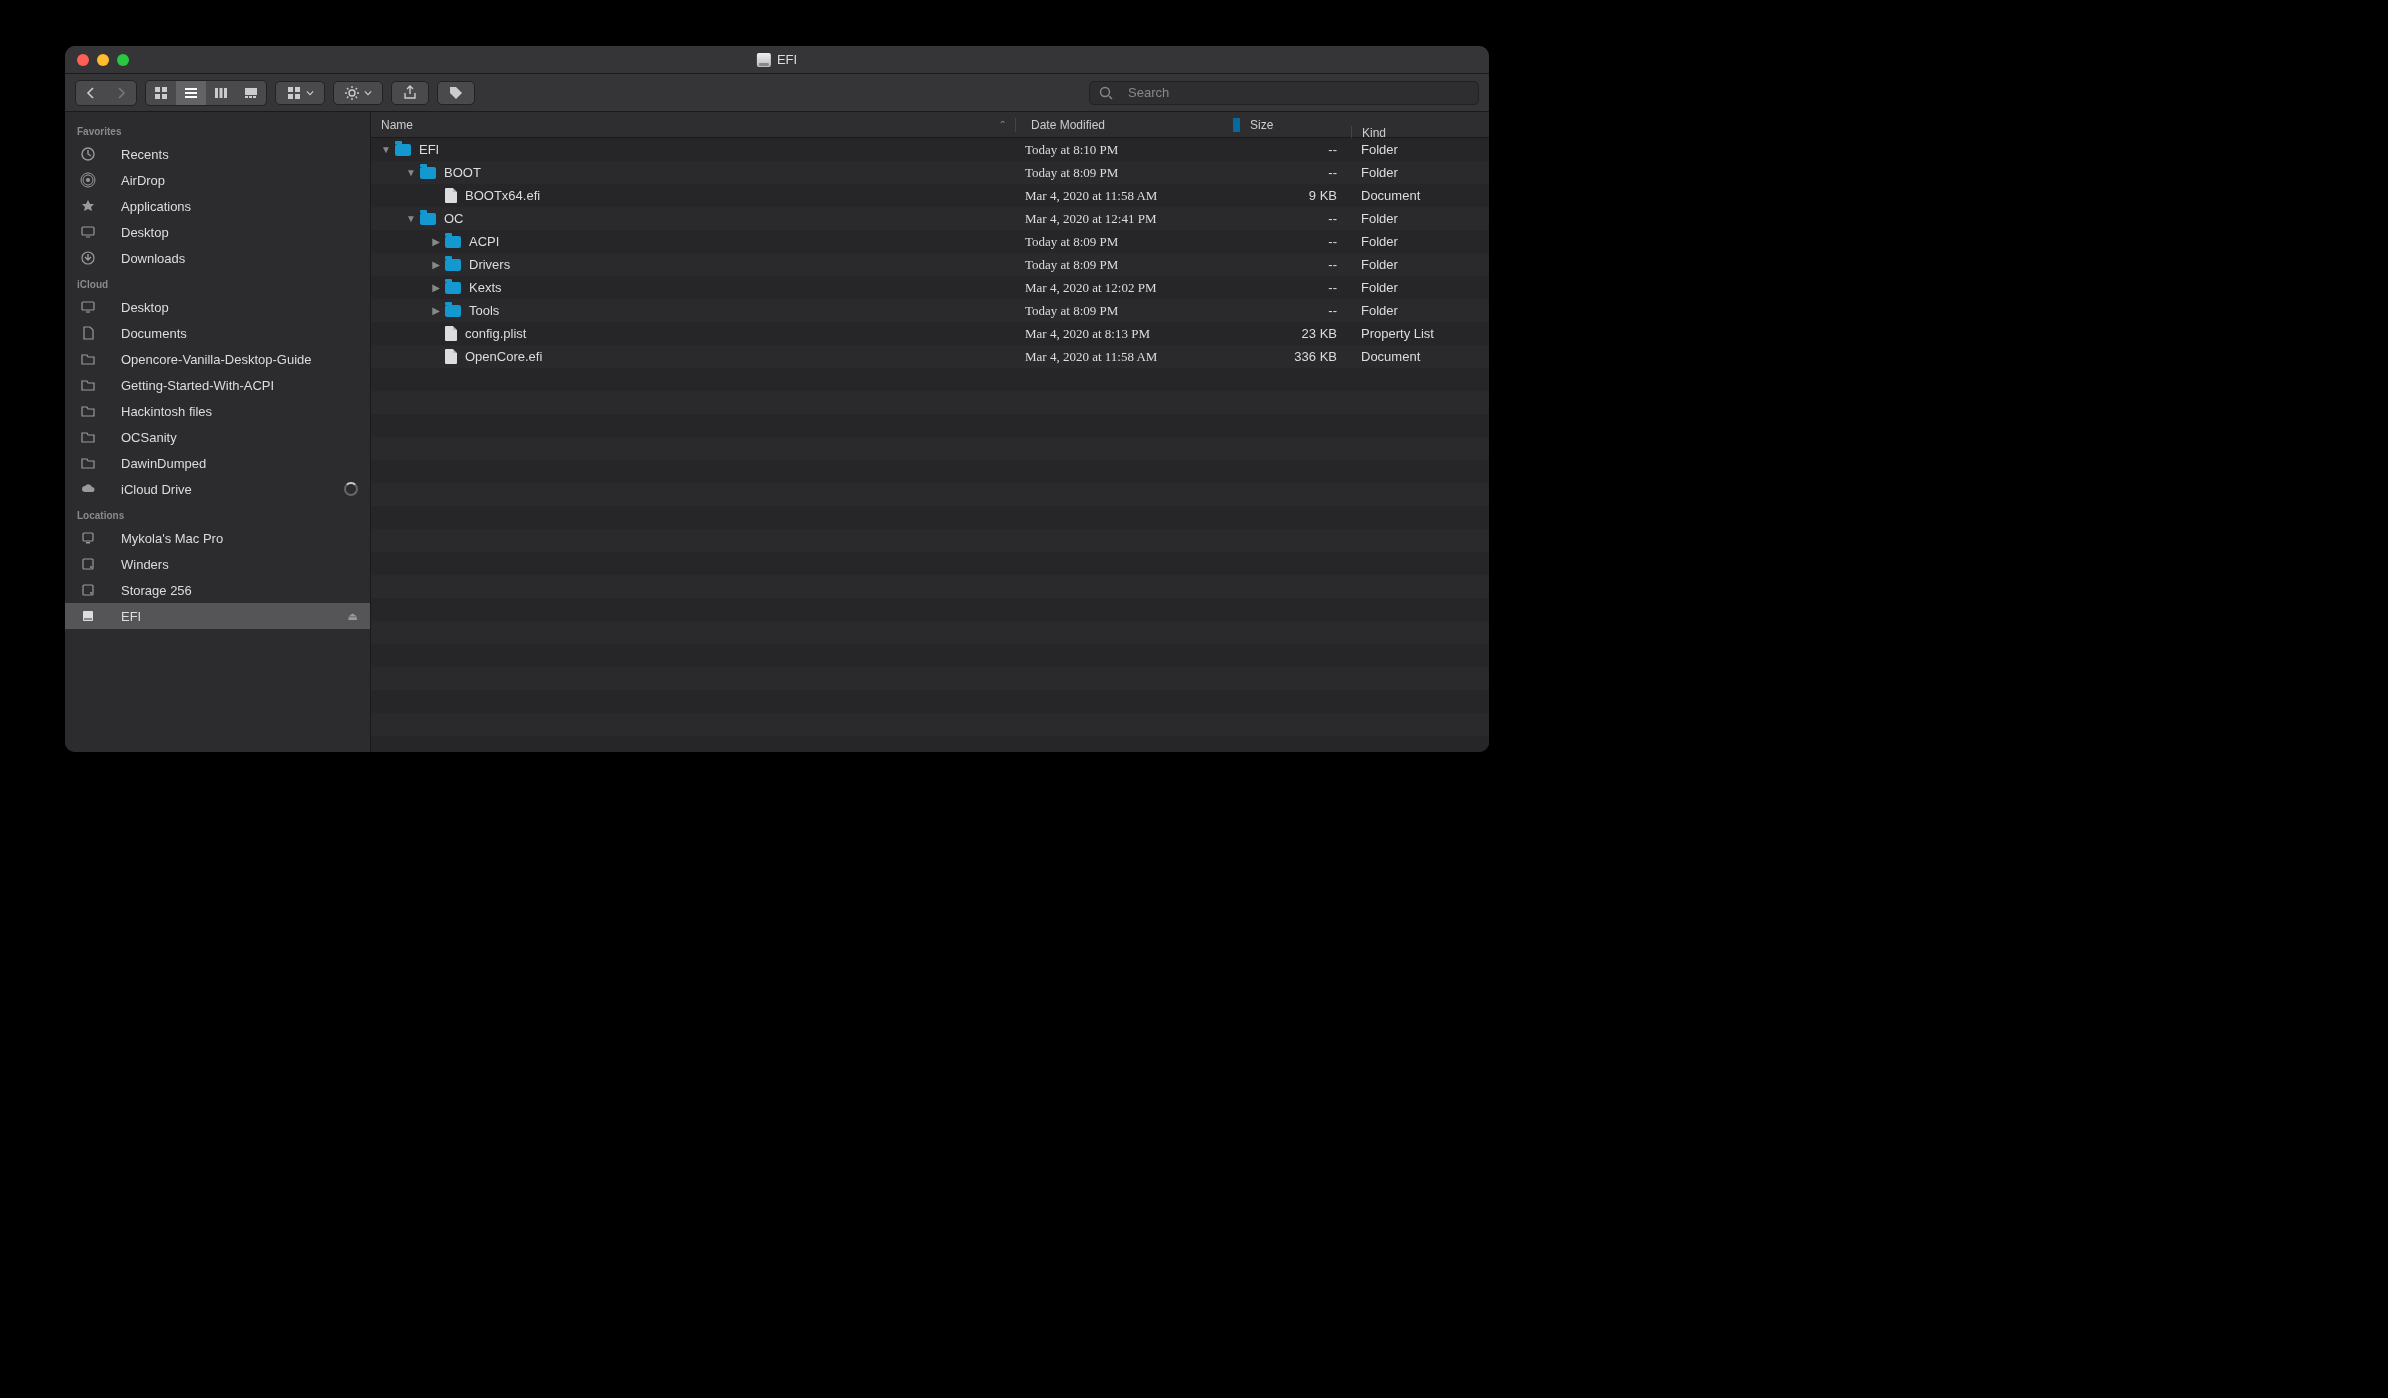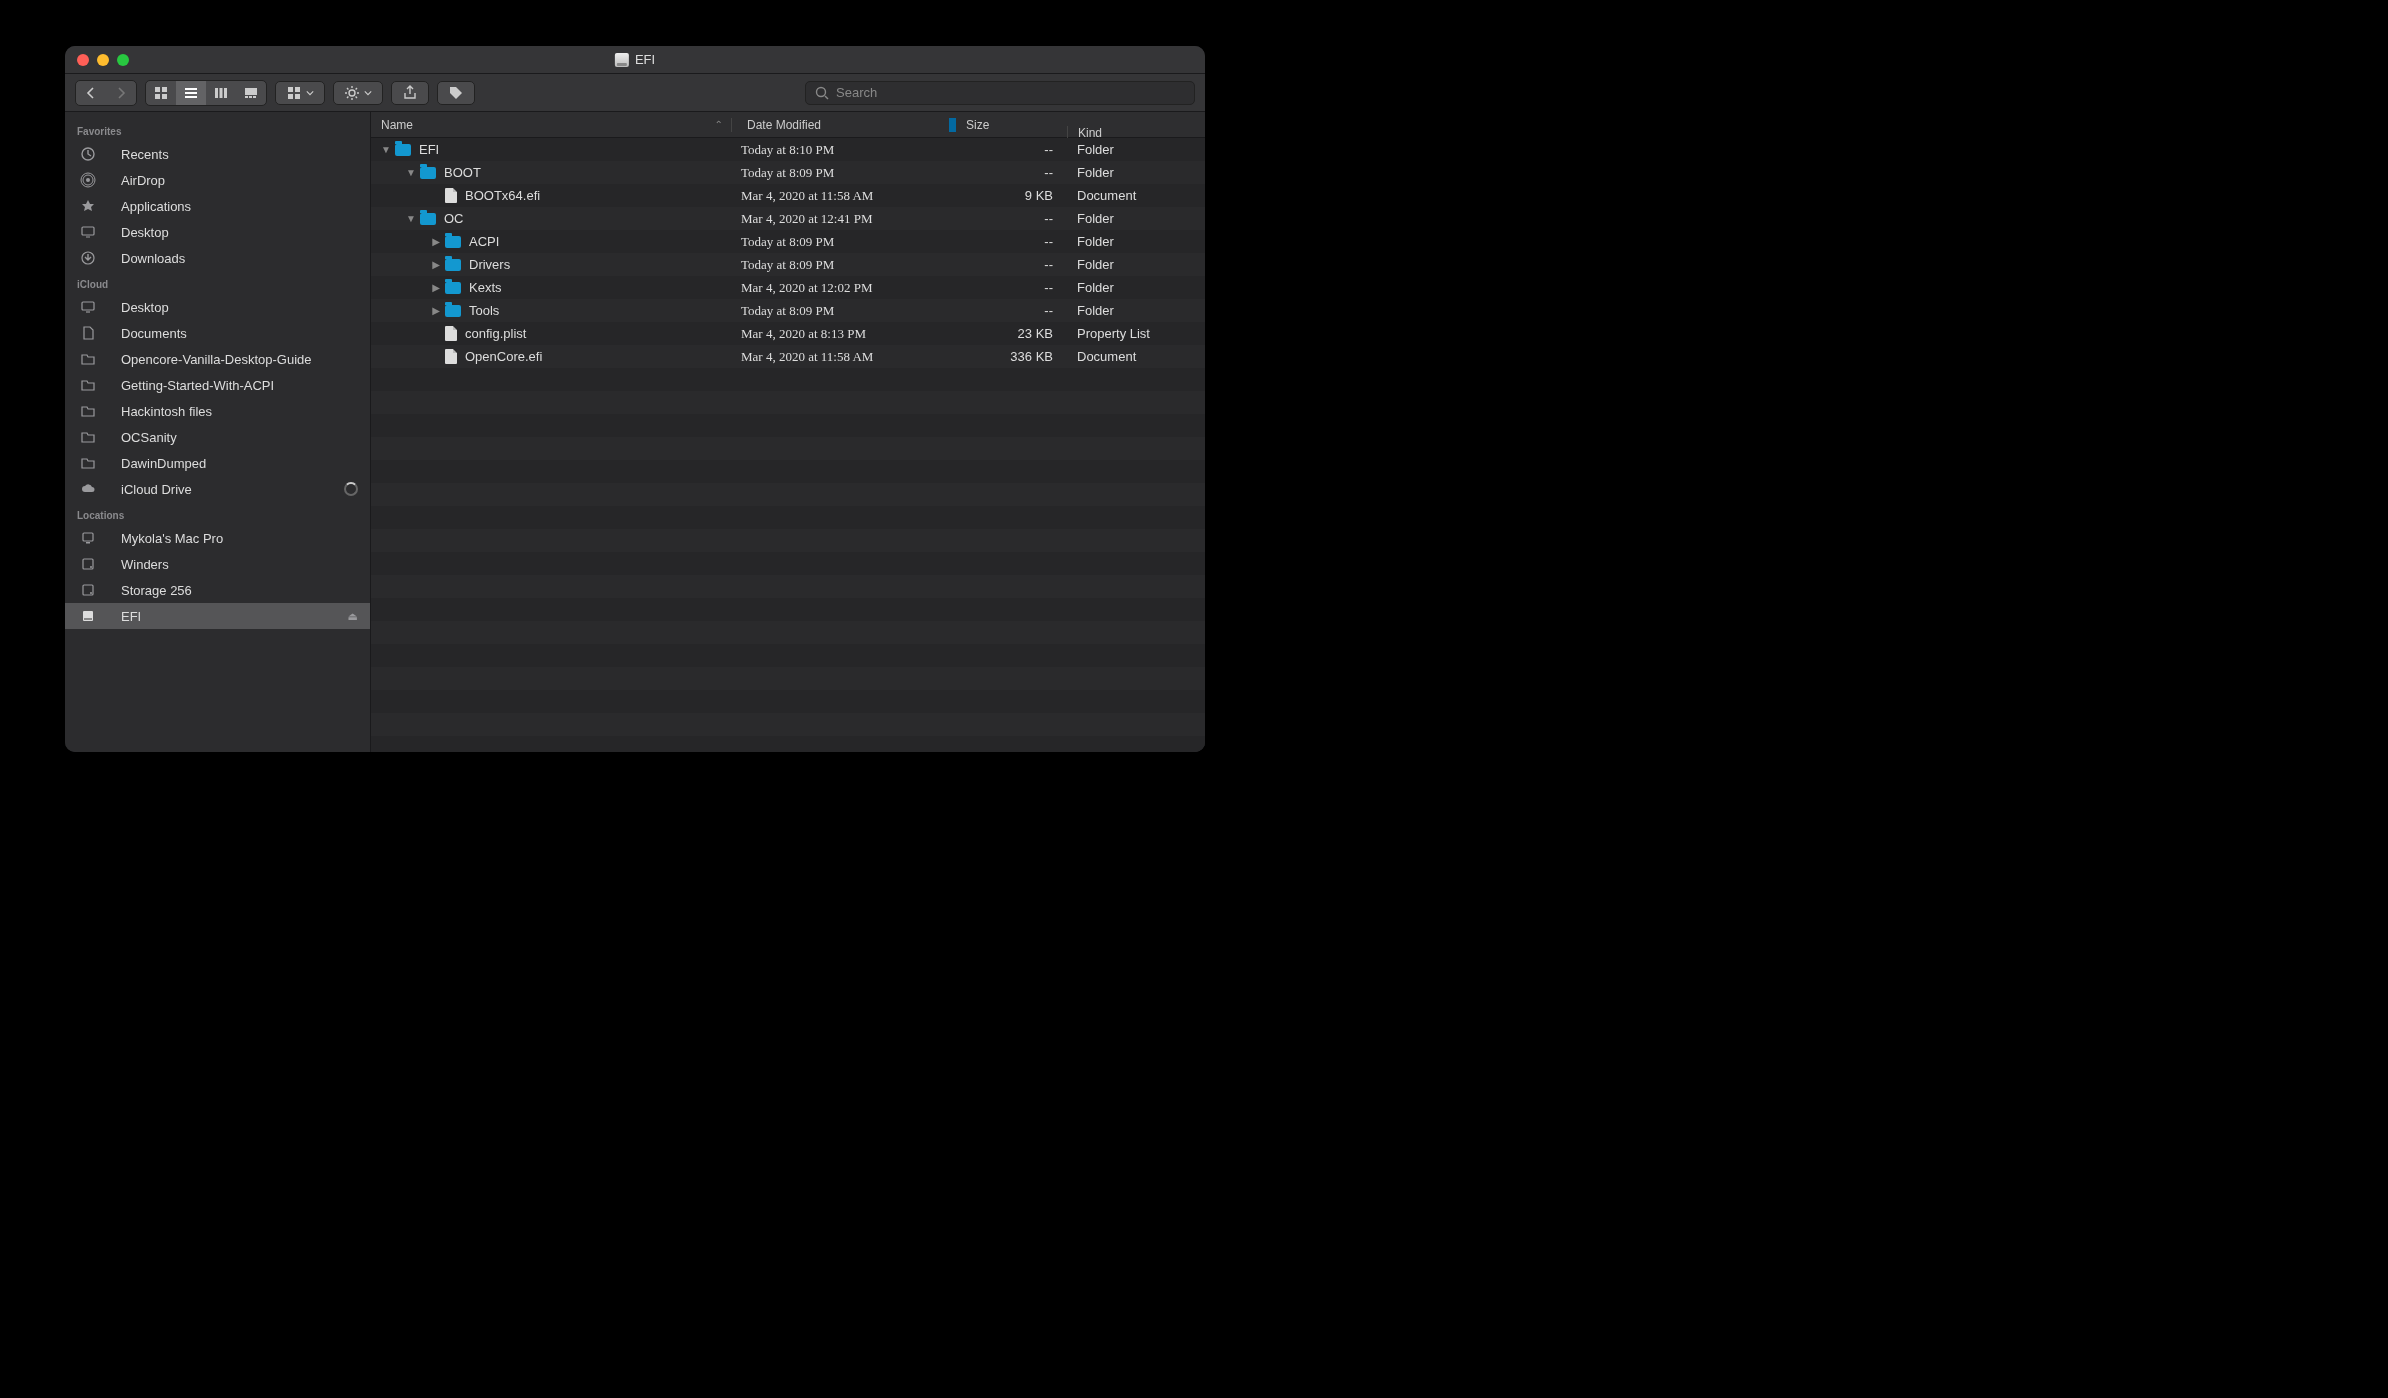--- a/index.html
+++ b/index.html
@@ -1,18 +1,18 @@
 <!DOCTYPE html>
 <html><head>
 <meta charset="utf-8">
 <style>
 * { margin: 0; padding: 0; box-sizing: border-box; font-family: -apple-system, "Helvetica Neue", Arial, sans-serif; }
 body { background: #000; width: 2388px; height: 1398px; position: relative; }
 .window {
-  position: absolute; left: 65px; top: 46px; width: 1140px; height: 706px;
+  position: absolute; left: 65px; top: 46px; width: 1424px; height: 706px;
   background: #2a2a2c; border-radius: 10px; overflow: hidden;
   box-shadow: 0 20px 60px rgba(0,0,0,0.6);
   display: flex; flex-direction: column;
 }
 .titlebar {
   height: 28px; background: #353537; display: flex; align-items: center;
   position: relative; border-bottom: 1px solid #1a1a1c;
 }
 .traffic { display: flex; gap: 8px; margin-left: 12px; }
 .tl { width: 12px; height: 12px; border-radius: 50%; }
@@ -26,21 +26,21 @@
 .toolbar {
   height: 38px; background: #353537; display: flex; align-items: center;
   padding: 0 10px; gap: 8px; border-bottom: 1px solid #1a1a1c;
 }
 .seg { display: flex; background: #4a4a4c; border-radius: 5px; overflow: hidden; border:1px solid #222;}
 .segbtn { width: 30px; height: 24px; display: flex; align-items: center; justify-content: center; color: #ccc; }
 .segbtn.active { background: #636365; }
 .btn { background: #4a4a4c; border:1px solid #222; border-radius: 5px; height: 24px; display: flex; align-items: center; justify-content: center; color: #ccc; padding: 0 10px; gap:4px;}
 .search {
   margin-left: auto; background: #2e2e30; border-radius: 5px; height: 24px;
-  width: 390px; display: flex; align-items: center; padding: 0 8px; gap: 6px; color: #888;
+  width: 390px; display: flex; align-items: center; padding: 0 8px; gap: 14px; color: #888;
   border:1px solid #222;
 }
 .search input { background: transparent; border: none; outline: none; color: #ddd; font-size: 13px; flex: 1; }
 .search input::placeholder { color: #888; }
 
 .body { flex: 1; display: flex; overflow: hidden; }
 .sidebar {
   width: 306px; background: #2c2c2e; border-right: 1px solid #1a1a1c;
   padding-top: 6px; overflow-y: auto;
 }

